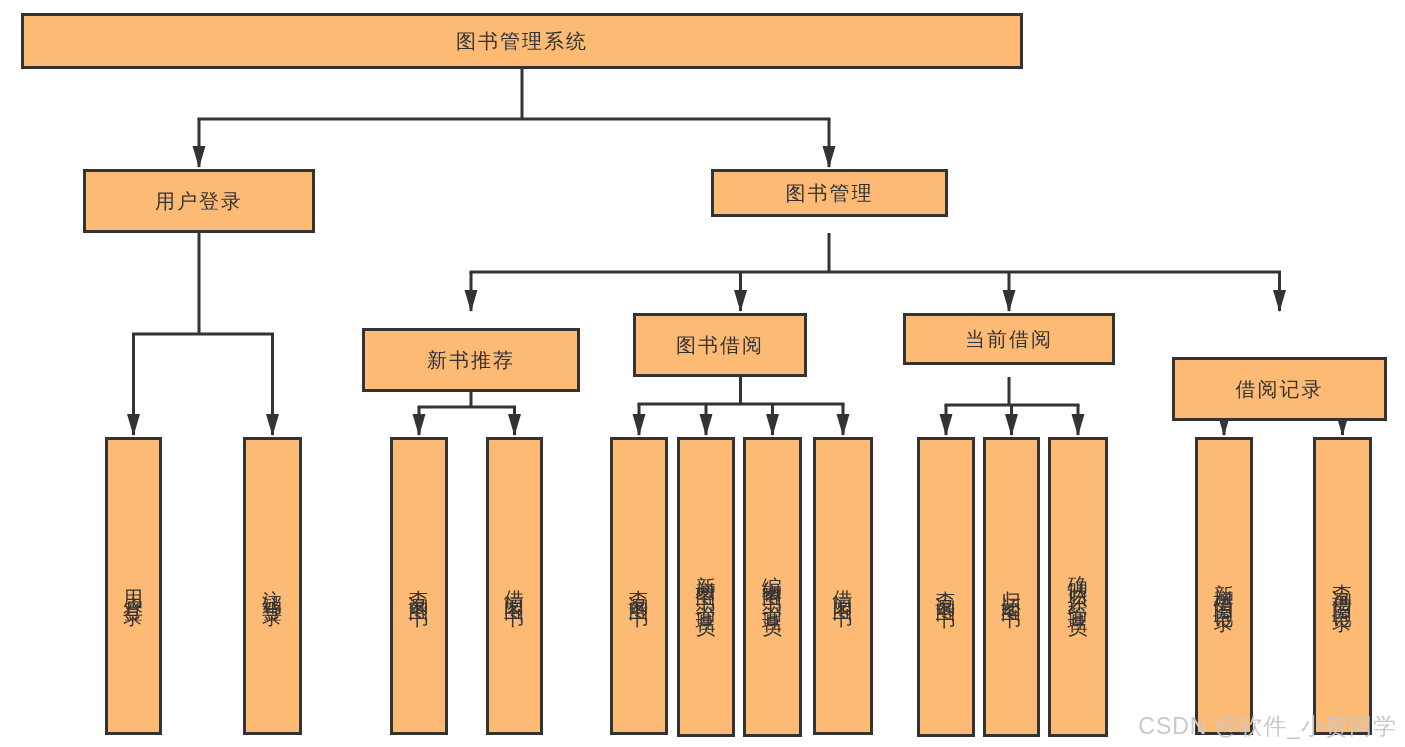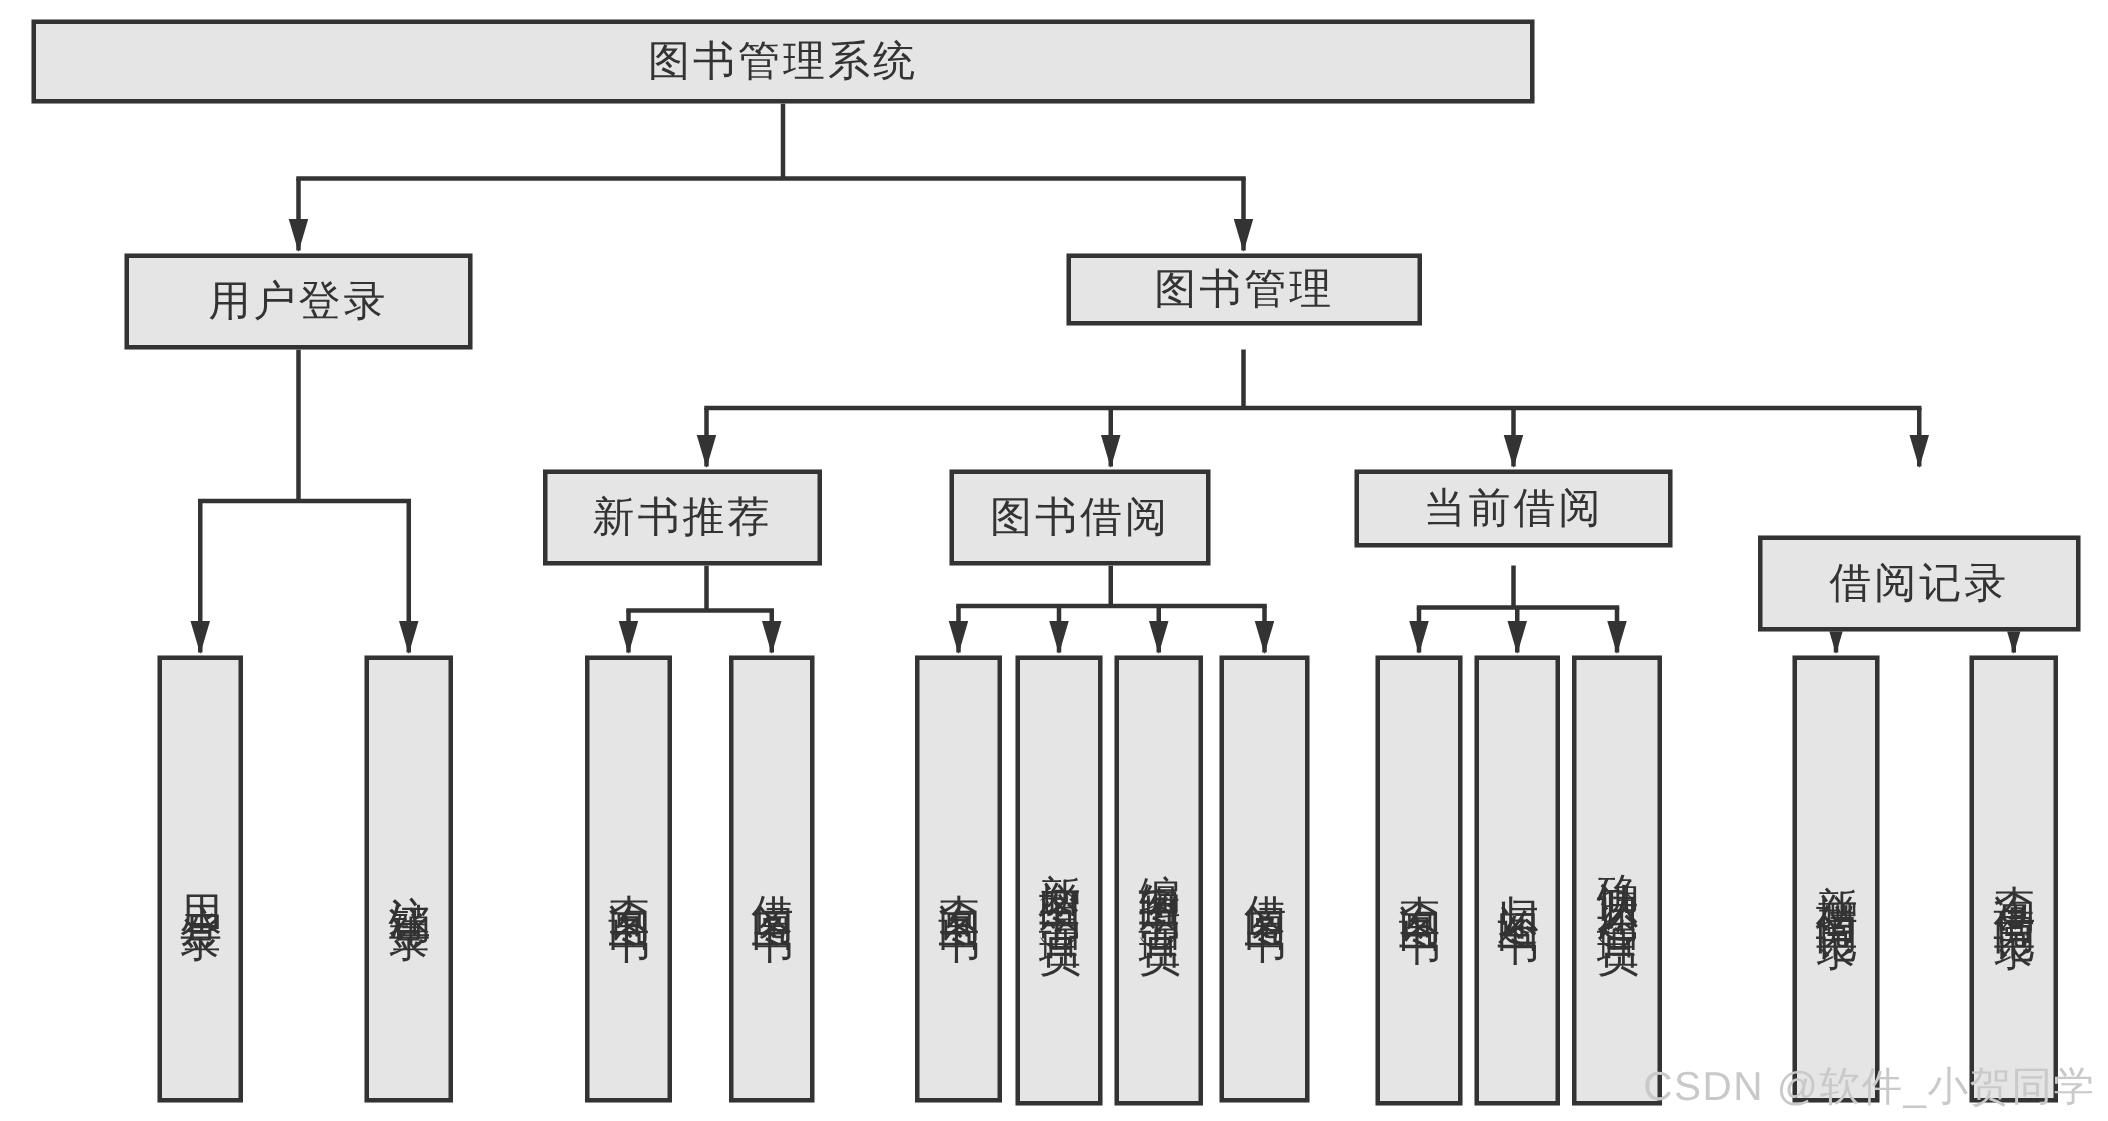--- a/index.html
+++ b/index.html
@@ -15,44 +15,44 @@
   .connectors {
     position: absolute;
     left: 0; top: 0;
     width: 1405px; height: 747px;
     pointer-events: none;
   }
   .node {
     position: absolute;
     box-sizing: border-box;
     border: 3px solid #333333;
-    background: #e5e5e5;
+    background: #fdba74;
     display: flex;
     align-items: center;
     justify-content: center;
-    font-size: 28px;
+    font-size: 20px;
     letter-spacing: 2px;
     white-space: nowrap;
   }
   .node.v {
     letter-spacing: 0;
     white-space: normal;
   }
   .node.v .vtext {
     writing-mode: vertical-rl;
     text-orientation: mixed;
     letter-spacing: 6px;
     line-height: 1;
     max-height: 284px;
   }
   .watermark {
     position: absolute;
     right: 8px;
     bottom: 5px;
-    font-size: 27px;
+    font-size: 23px;
     letter-spacing: 1px;
     color: #c9c9c9;
   }
 </style>
 </head>
 <body>
 
 <div class="canvas">
 
   <svg class="connectors" viewBox="0 0 1405 747" xmlns="http://www.w3.org/2000/svg">
@@ -109,21 +109,21 @@
     <span>图书管理系统</span>
   </div>
 
   <div class="node" style="left:83px; top:169px; width:232px; height:64px;">
     <span>用户登录</span>
   </div>
   <div class="node" style="left:711px; top:169px; width:237px; height:48px;">
     <span>图书管理</span>
   </div>
 
-  <div class="node" style="left:362px; top:313px; width:186px; height:64px;text-align:right;">
+  <div class="node" style="left:362px; top:328px; width:218px; height:64px;text-align:right;">
     <span>新书推荐</span>
   </div>
   <div class="node" style="left:633px; top:313px; width:174px; height:64px;">
     <span>图书借阅</span>
   </div>
   <div class="node" style="left:903px; top:313px; width:212px; height:52px;">
     <span>当前借阅</span>
   </div>
   <div class="node" style="left:1172px; top:313px; width:215px; height:64px;margin-top:44px;">
     <span>借阅记录</span>

